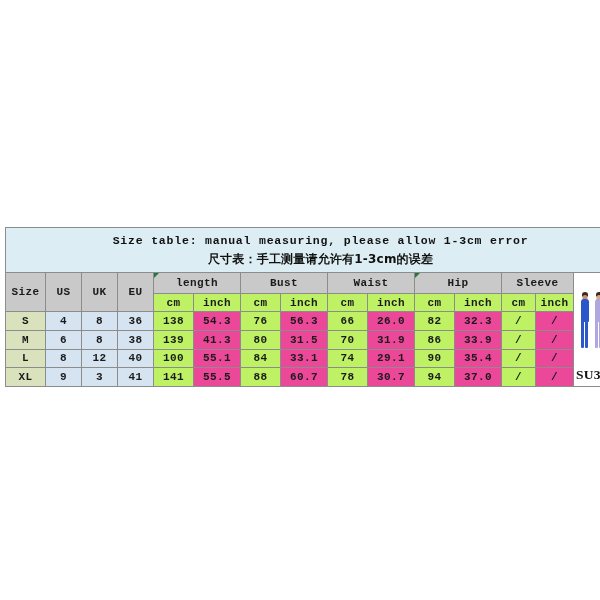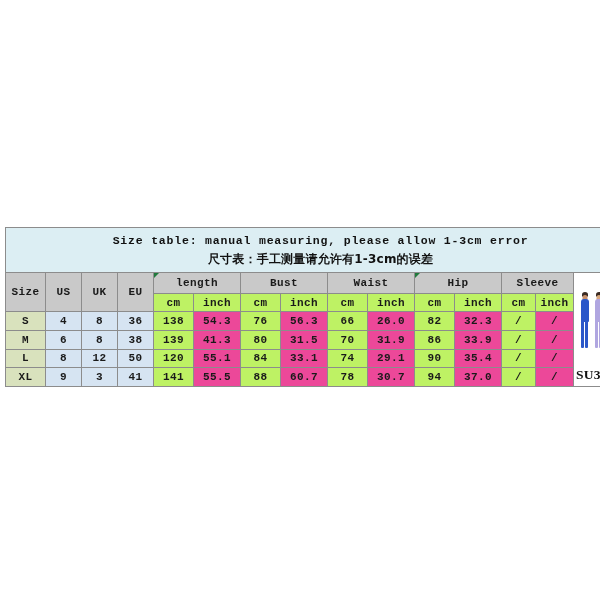--- a/index.html
+++ b/index.html
@@ -273,22 +273,22 @@
         <td class="inch-cell">31.9</td>
         <td class="cm-cell">86</td>
         <td class="inch-cell">33.9</td>
         <td class="cm-cell">/</td>
         <td class="inch-cell">/</td>
       </tr>
       <tr>
         <td class="size-cell">L</td>
         <td class="blue-cell">8</td>
         <td class="blue-cell">12</td>
-        <td class="blue-cell">50</td>
-        <td class="cm-cell">120</td>
+        <td class="blue-cell">40</td>
+        <td class="cm-cell">100</td>
         <td class="inch-cell">55.1</td>
         <td class="cm-cell">84</td>
         <td class="inch-cell">33.1</td>
         <td class="cm-cell">74</td>
         <td class="inch-cell">29.1</td>
         <td class="cm-cell">90</td>
         <td class="inch-cell">35.4</td>
         <td class="cm-cell">/</td>
         <td class="inch-cell">/</td>
       </tr>

